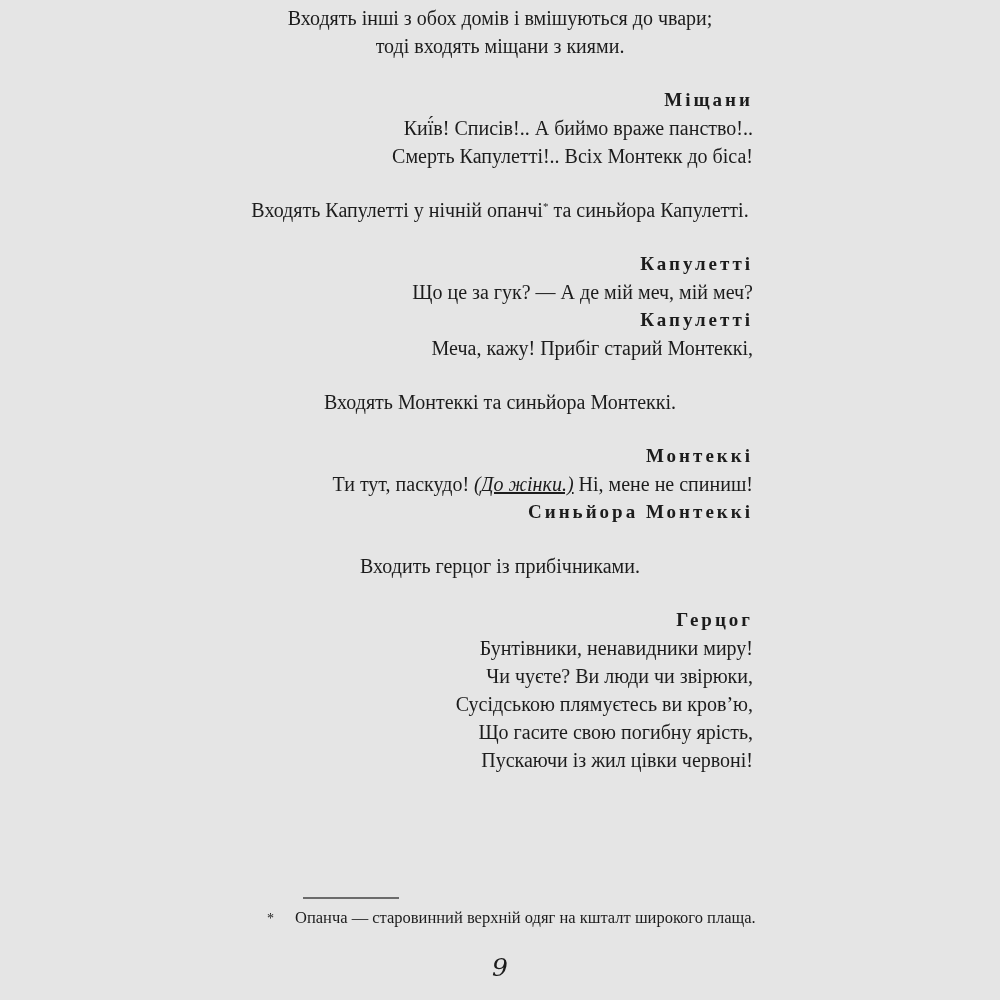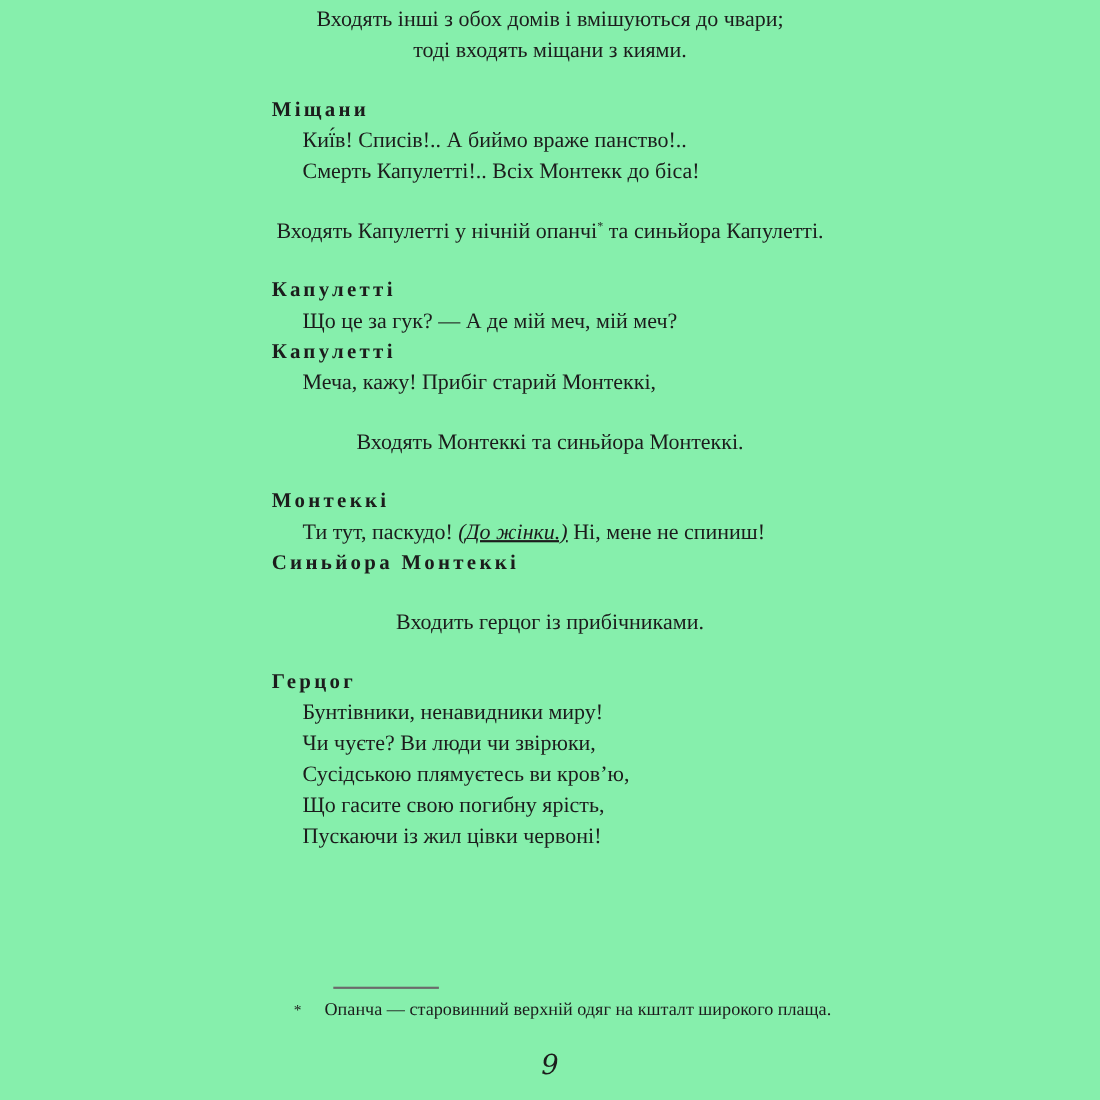--- a/index.html
+++ b/index.html
@@ -1,38 +1,38 @@
 <!DOCTYPE html>
 <html><head>
 <meta charset="utf-8">
 <style>
   html, body { margin: 0; padding: 0; background: #ffffff; }
   .page {
     position: relative;
     width: 1000px;
     height: 1000px;
-    background: #86efac;
+    background: #e5e5e5;
     color: #1c1c1c;
     font-family: "Liberation Serif", "DejaVu Serif", serif;
     overflow: hidden;
   }
   .content {
     width: 506px;
     margin: 0 auto;
     padding-top: 4px;
     font-size: 20px;
     line-height: 28px;
   }
   .stage-direction {
     text-align: center;
     margin: 26px 0 26px 0;
   }
   .stage-direction.first { margin-top: 0; }
   .stage-direction .sd-line { white-space: nowrap; }
-  .speech-group { margin-top: 22px; }
+  .speech-group { margin-top: 22px; text-align: right; }
   .speaker {
     font-weight: bold;
     font-size: 19px;
     letter-spacing: 3px;
     white-space: nowrap;
   }
   .line {
     padding-left: 28px;
     white-space: nowrap;
   }

